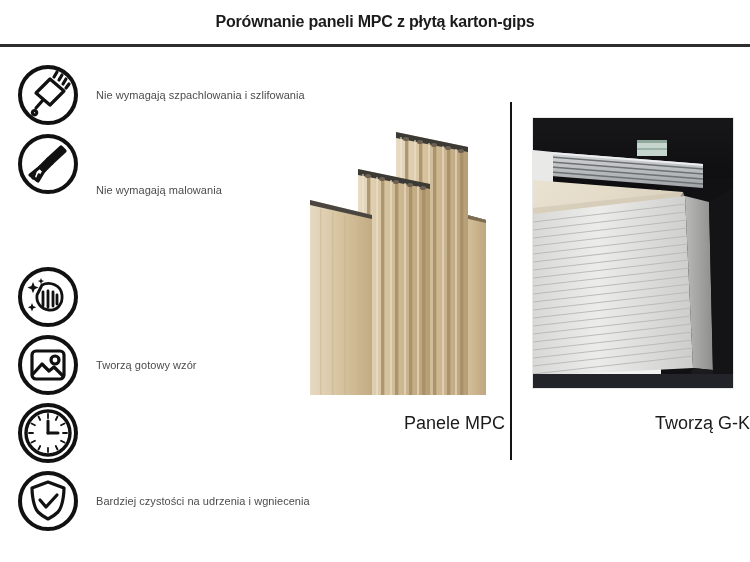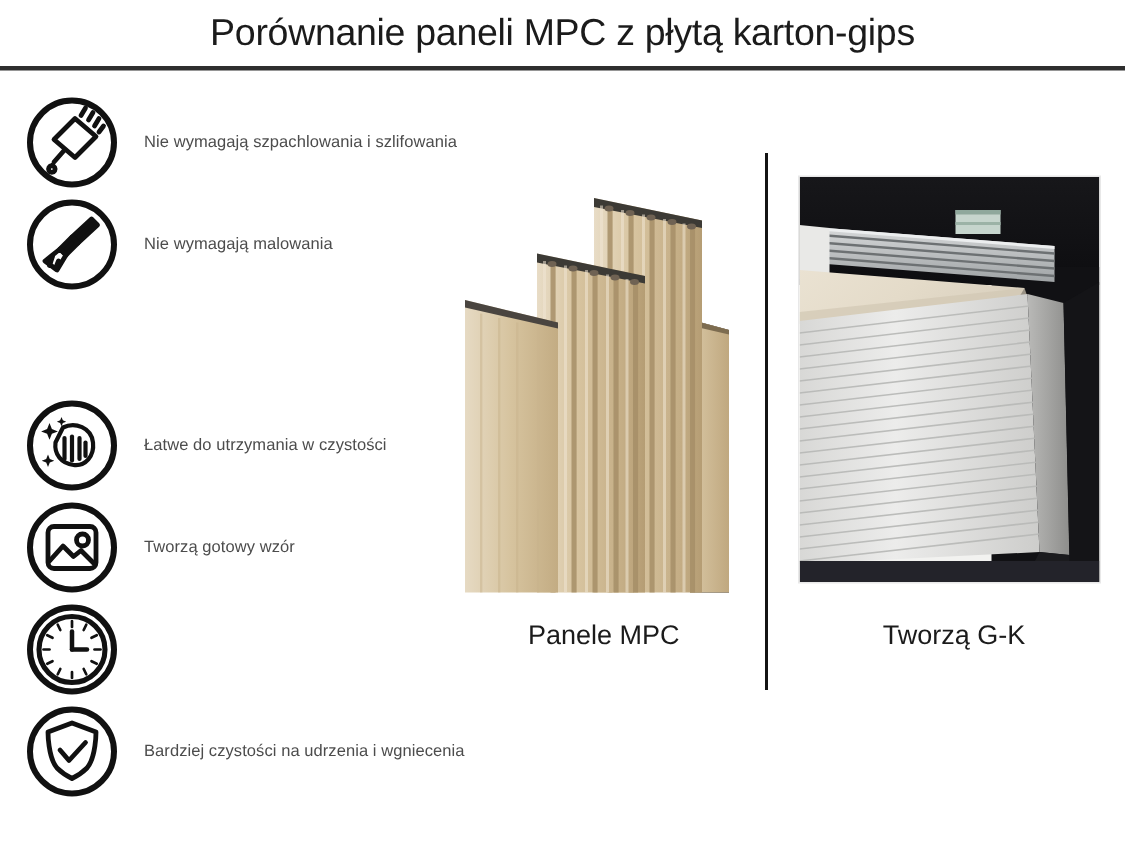--- a/index.html
+++ b/index.html
@@ -20,22 +20,22 @@
   .header {
     position: absolute;
     left: 0; top: 0;
     width: 750px;
     height: 44px;
     display: flex;
     align-items: center;
     justify-content: center;
   }
   .header-title {
-    font-size: 25px;
-    font-weight: normal;
+    font-size: 16px;
+    font-weight: bold;
     color: #1b1b1b;
     letter-spacing: -0.2px;
     white-space: nowrap;
   }
   .header-rule {
     position: absolute;
     left: 0; top: 44px;
     width: 750px;
     height: 3px;
     background: #2e2e2e;
@@ -94,21 +94,21 @@
     position: absolute;
     left: 222px; top: 0;
     width: 228px;
     height: 370px;
   }
 
   .caption {
     position: absolute;
     top: 318px;
     width: 100%;
-    text-align: center;
+    text-align: right;
     font-size: 18px;
     color: #1b1b1b;
     font-weight: 400;
   }
 
   
   .mpc-art {
     position: absolute;
     left: 0; top: 10px;
     width: 205px;
@@ -148,21 +148,21 @@
           <path d="M38 14 L41 9"></path>
           <path d="M43 17 L46 12"></path>
           <path d="M47 21 L50 16"></path>
           <path d="M50 25 L53 21"></path>
         </g>
       </svg>
     </span>
     <span class="feature-label">Nie wymagają szpachlowania i szlifowania</span>
   </div>
 
-  <div class="feature-row" style="top:78px;">
+  <div class="feature-row" style="top:78px;align-items:flex-end;">
     <span class="feature-icon">
       <svg viewBox="0 0 64 64">
         <circle cx="32" cy="32" r="28" fill="none" stroke="#111" stroke-width="4"></circle>
         <g fill="none" stroke="#111" stroke-width="3.2" stroke-linecap="round" stroke-linejoin="round">
           <path d="M45 15 L49 19 L36 31 L32 27 Z" fill="#111"></path>
           <path d="M32 27 L36 31 L28 39 L24 35 Z" fill="#111"></path>
           <path d="M24 35 L28 39 L22 49 L14 43 Z"></path>
           <path d="M19 40 L17 46"></path>
           <path d="M23 43 L21 48"></path>
         </g>
@@ -183,21 +183,20 @@
           <path d="M37 27 L37 41"></path>
           <path d="M41 30 L41 39"></path>
         </g>
         <g fill="#111">
           <path d="M17 17 l1.6 4 4 1.6 -4 1.6 -1.6 4 -1.6 -4 -4 -1.6 4 -1.6 Z"></path>
           <path d="M16 38 l1.2 3 3 1.2 -3 1.2 -1.2 3 -1.2 -3 -3 -1.2 3 -1.2 Z"></path>
           <path d="M25 13 l0.9 2.2 2.2 0.9 -2.2 0.9 -0.9 2.2 -0.9 -2.2 -2.2 -0.9 2.2 -0.9 Z"></path>
         </g>
       </svg>
     </span>
-    <span class="feature-label">Łatwe do utrzymania w czystości</span>
   </div>
 
   <div class="feature-row" style="top:280px;">
     <span class="feature-icon">
       <svg viewBox="0 0 64 64">
         <circle cx="32" cy="32" r="28" fill="none" stroke="#111" stroke-width="4"></circle>
         <g fill="none" stroke="#111" stroke-width="3.2" stroke-linecap="round" stroke-linejoin="round">
           <rect x="16" y="18" width="32" height="28" rx="4"></rect>
           <circle cx="39" cy="27" r="4"></circle>
           <path d="M17 41 L26 31 L33 38 L38 34 L47 43"></path>

